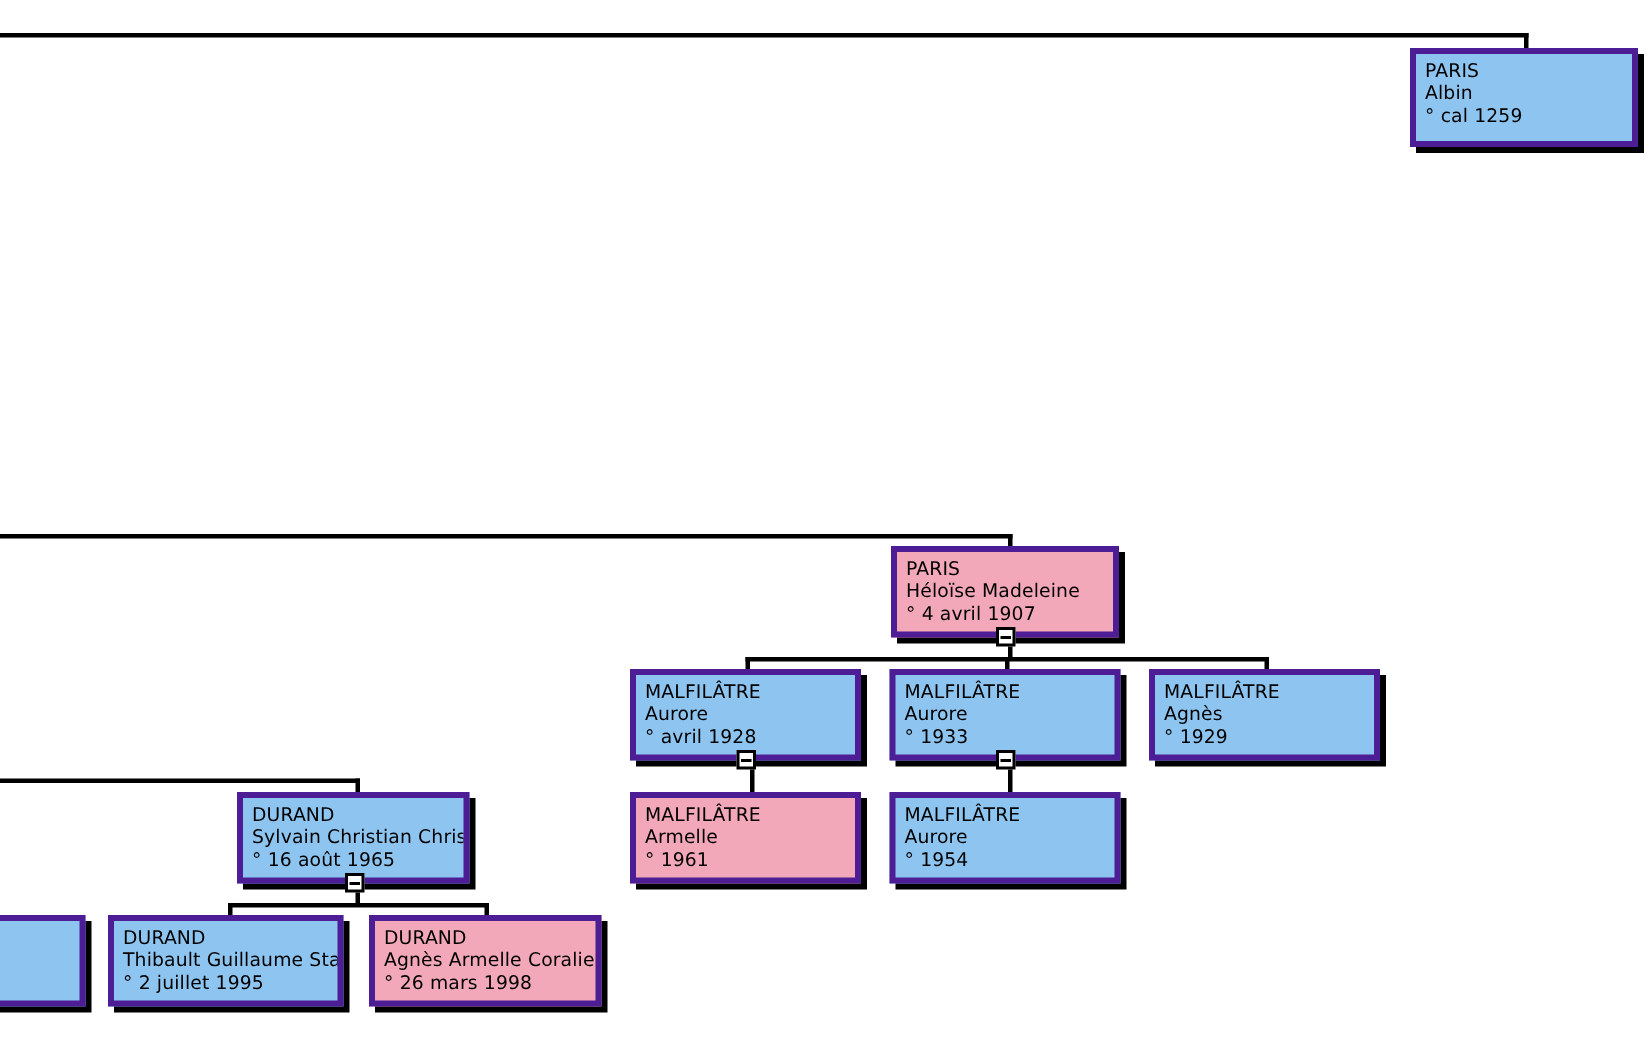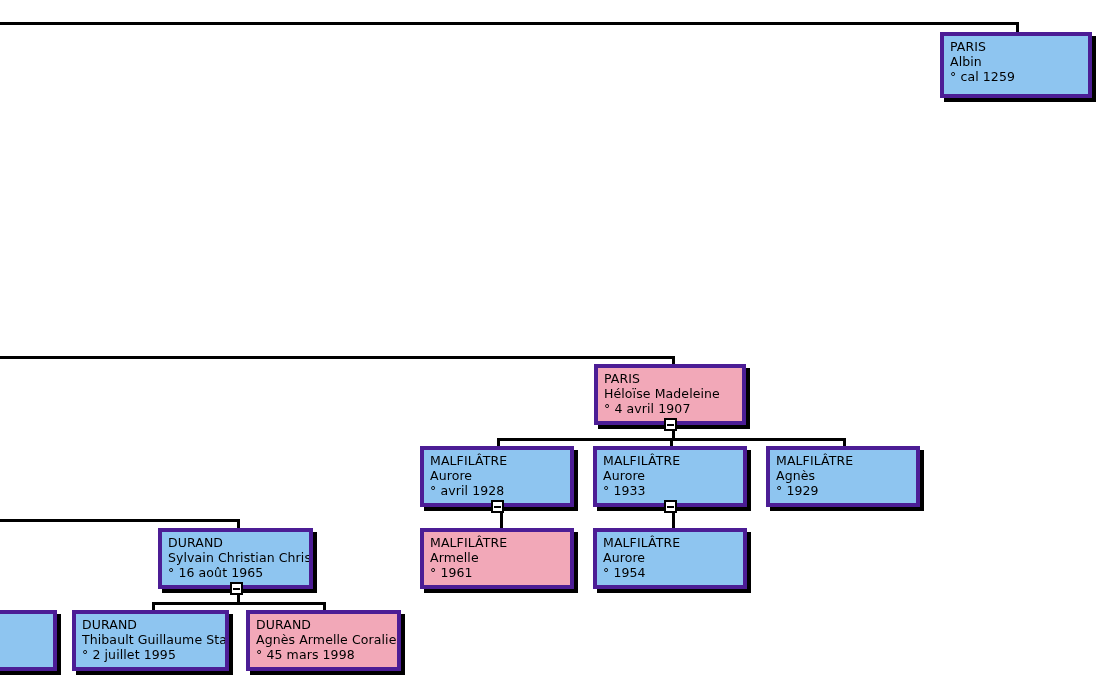--- a/index.html
+++ b/index.html
@@ -143,20 +143,20 @@
       <span class="bar"></span>
     </div>
     <div class="node male" style="left: 72px; top: 610px; width: 157px; height: 61px;">
       <div class="line">DURAND</div>
       <div class="line">Thibault Guillaume Stanis...</div>
       <div class="line">° 2 juillet 1995</div>
     </div>
     <div class="node female" style="left: 246px; top: 610px; width: 155px; height: 61px;">
       <div class="line">DURAND</div>
       <div class="line">Agnès Armelle Coralie</div>
-      <div class="line">° 45 mars 1998</div>
+      <div class="line">° 26 mars 1998</div>
     </div>
     <div class="node male" style="left: -48px; top: 610px; width: 105px; height: 61px;">
       <div class="line">&nbsp;</div>
       <div class="line">&nbsp;</div>
       <div class="line">99</div>
     </div>
   </div>
 
 </body></html>

